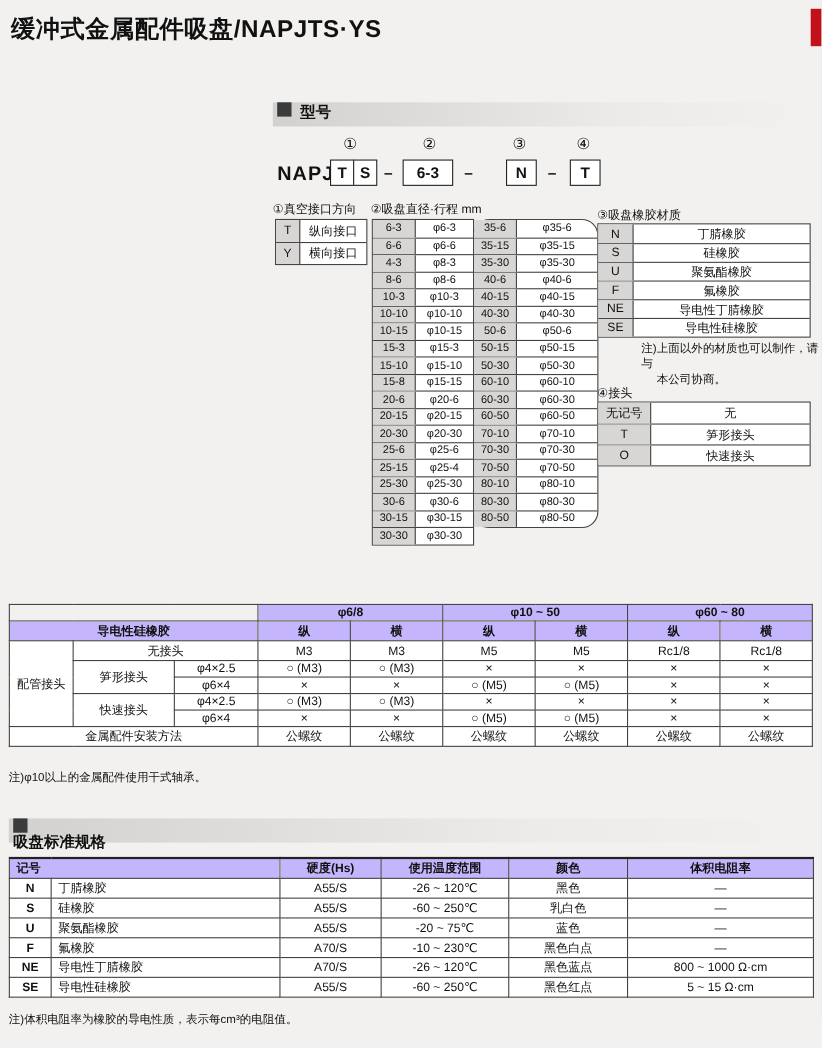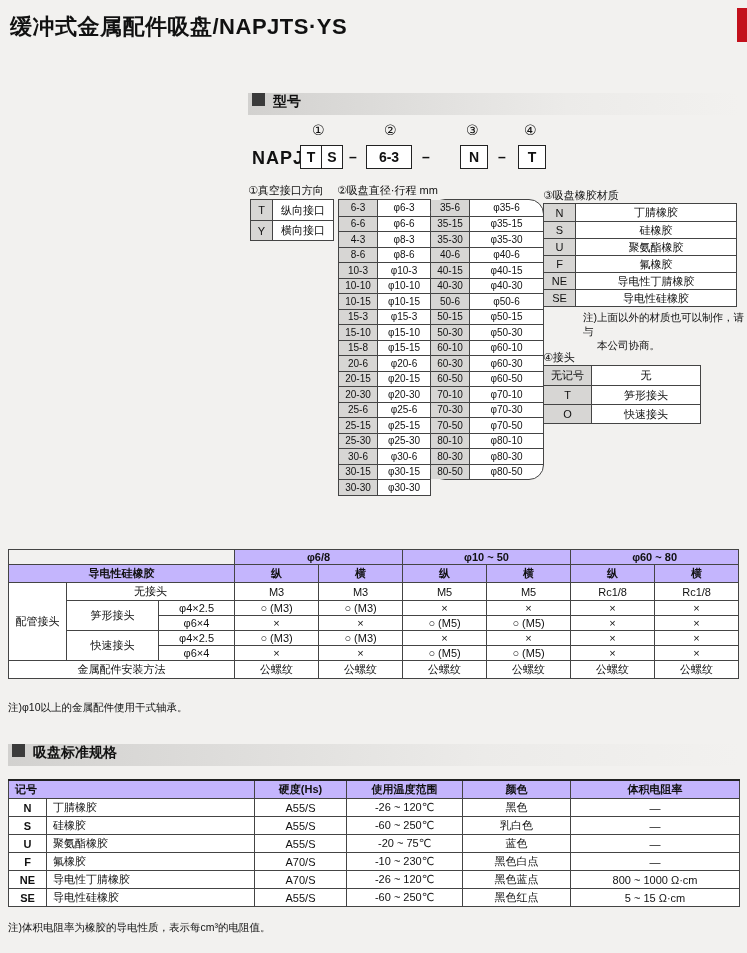--- a/index.html
+++ b/index.html
@@ -36,21 +36,21 @@
   .mini .mdesc { flex:1; display:flex; align-items:center; justify-content:center; }
 
   .port  { left:250px; top:199px; width:84px; font-size:11px; }
   .port  .mrow { height:20px; } .port .mcode { width:22px; }
   .dia-l { left:338px; top:199px; width:93px; font-size:10px; }
   .dia-r { left:430px; top:199px; width:114px; font-size:10px;border-radius:15px; }
   .dia-l .mrow, .dia-r .mrow { height:15.5px; }
   .dia-l .mcode, .dia-r .mcode { width:39px; }
   .rubber { left:543px; top:203px; width:194px; font-size:11px; }
   .rubber .mrow { height:17px; } .rubber .mcode { width:32px; }
-  .joint { left:543px; top:365px; width:158px; font-size:11px; }
+  .joint { left:543px; top:365px; width:194px; font-size:11px; }
   .joint .mrow { height:19px; } .joint .mcode { width:48px; }
 
   .note { position:absolute; font-size:10.5px; line-height:14px; }
   .note .ind { padding-left:14px; }
 
   
   table { position:absolute; border-collapse:collapse; background:#fff; table-layout:fixed; }
   td { border:1px solid #444; text-align:center; font-size:11px; padding:1px 2px; overflow:hidden; }
   .g { background:#c4b5fd; font-weight:bold; }
   .blank { background:#f2f1ef; }
@@ -176,21 +176,21 @@
         <span class="mdesc">φ20-30</span>
       </div>
 
       <div class="mrow">
         <span class="mcode">25-6</span>
         <span class="mdesc">φ25-6</span>
       </div>
 
       <div class="mrow">
         <span class="mcode">25-15</span>
-        <span class="mdesc">φ25-15</span>
+        <span class="mdesc">φ25-4</span>
       </div>
 
       <div class="mrow">
         <span class="mcode">25-30</span>
         <span class="mdesc">φ25-30</span>
       </div>
 
       <div class="mrow">
         <span class="mcode">30-6</span>
         <span class="mdesc">φ30-6</span>
@@ -441,21 +441,21 @@
         <td>公螺纹</td>
         <td>公螺纹</td>
         <td>公螺纹</td>
         <td>公螺纹</td>
         <td>公螺纹</td>
       </tr>
     </tbody>
   </table>
   <div class="note" style="left:8px; top:700px;">注)φ10以上的金属配件使用干式轴承。</div>
 
-  <div class="bar" style="left:8px; top:744px; width:731px;">
+  <div class="bar" style="left:8px; top:744px; width:731px;flex-direction:column;">
     <span class="sq"></span>
     <span class="lbl">吸盘标准规格</span>
   </div>
 
   <table class="ptable">
     <colgroup>
       <col style="width:38px">
         <col style="width:208px">
         <col style="width:92px">
       <col style="width:116px">

